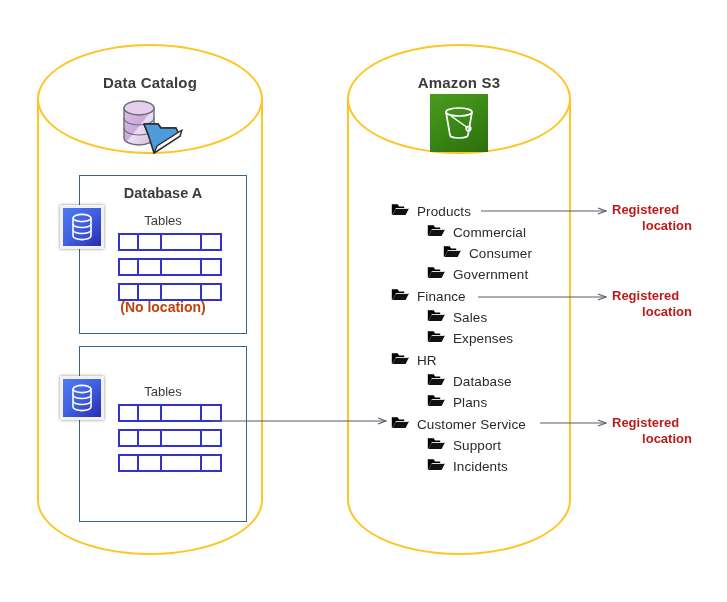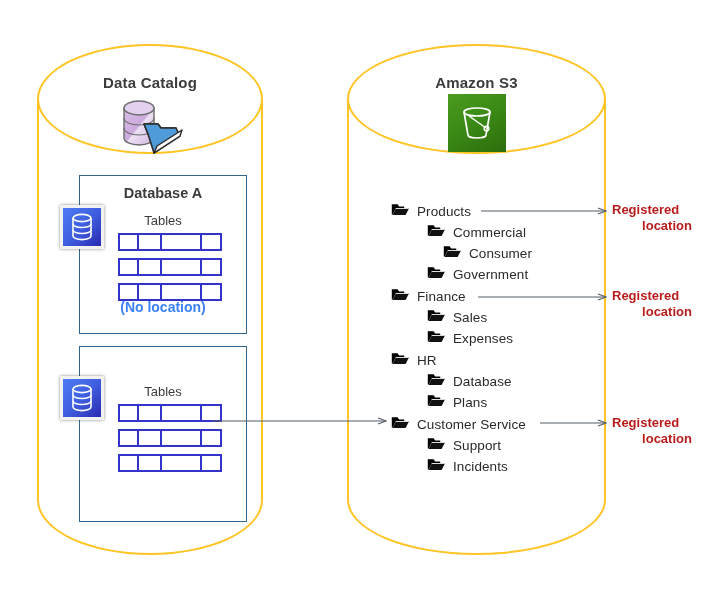--- a/index.html
+++ b/index.html
@@ -33,21 +33,21 @@
            display:flex;align-items:center;justify-content:center;}
 
   
   .dbbox{position:absolute;border:1.3px solid #31678e;background:transparent;
          box-sizing:border-box;}
   .dbbox .hdr{position:absolute;width:100%;text-align:center;top:9px;
               font-size:14.5px;font-weight:bold;color:#3c3c3c;}
   .tables-label{position:absolute;width:100%;text-align:center;top:37px;
                 font-size:13px;color:#3c3c3c;}
   .no-loc{position:absolute;width:100%;text-align:center;bottom:18px;
-          font-size:14px;font-weight:bold;color:#3b82f6;}
+          font-size:14px;font-weight:bold;color:#c2410c;}
 
   .tbl{position:absolute;display:flex;height:18px;box-sizing:border-box;
        border:2.5px solid #3333cc;background:#fff;}
   .tbl i{display:block;height:100%;border-right:2.5px solid #3333cc;}
   .tbl i:last-child{border-right:none;}
 
   
   .dbicon{position:absolute;width:44px;height:44px;box-sizing:border-box;
           border:3px solid #f2f2f2;
           background:linear-gradient(135deg,#4f7bf5 0%,#3f5fe0 50%,#2a2ab0 100%);
@@ -163,21 +163,21 @@
     <div class="dbicon" style="left:23px;top:332px;">
       <svg width="26" height="28" viewBox="0 0 26 28">
         <ellipse cx="13" cy="5" rx="9" ry="3.6" fill="none" stroke="#fff" stroke-width="1.6"></ellipse>
         <path d="M4 5 L4 23 a9 3.6 0 0 0 18 0 L22 5" fill="none" stroke="#fff" stroke-width="1.6"></path>
         <path d="M4 11 a9 3.6 0 0 0 18 0" fill="none" stroke="#fff" stroke-width="1.5"></path>
         <path d="M4 17 a9 3.6 0 0 0 18 0" fill="none" stroke="#fff" stroke-width="1.5"></path>
       </svg>
     </div>
   </div>
 
-  <div class="cyl" style="left:347px;top:44px;width:259px;height:511px;">
+  <div class="cyl" style="left:347px;top:44px;width:224px;height:511px;">
     <div class="side"></div>
     <div class="bottom"></div>
     <div class="top"></div>
 
     <div class="cyl-title">Amazon S3</div>
 
     <div class="s3-icon">
       <svg width="40" height="40" viewBox="0 0 40 40">
         <ellipse cx="20" cy="9" rx="13" ry="4" fill="none" stroke="#fff" stroke-width="1.7"></ellipse>
         <path d="M7 9 L11 32 a9 3 0 0 0 18 0 L33 9" fill="none" stroke="#fff" stroke-width="1.7"></path>

